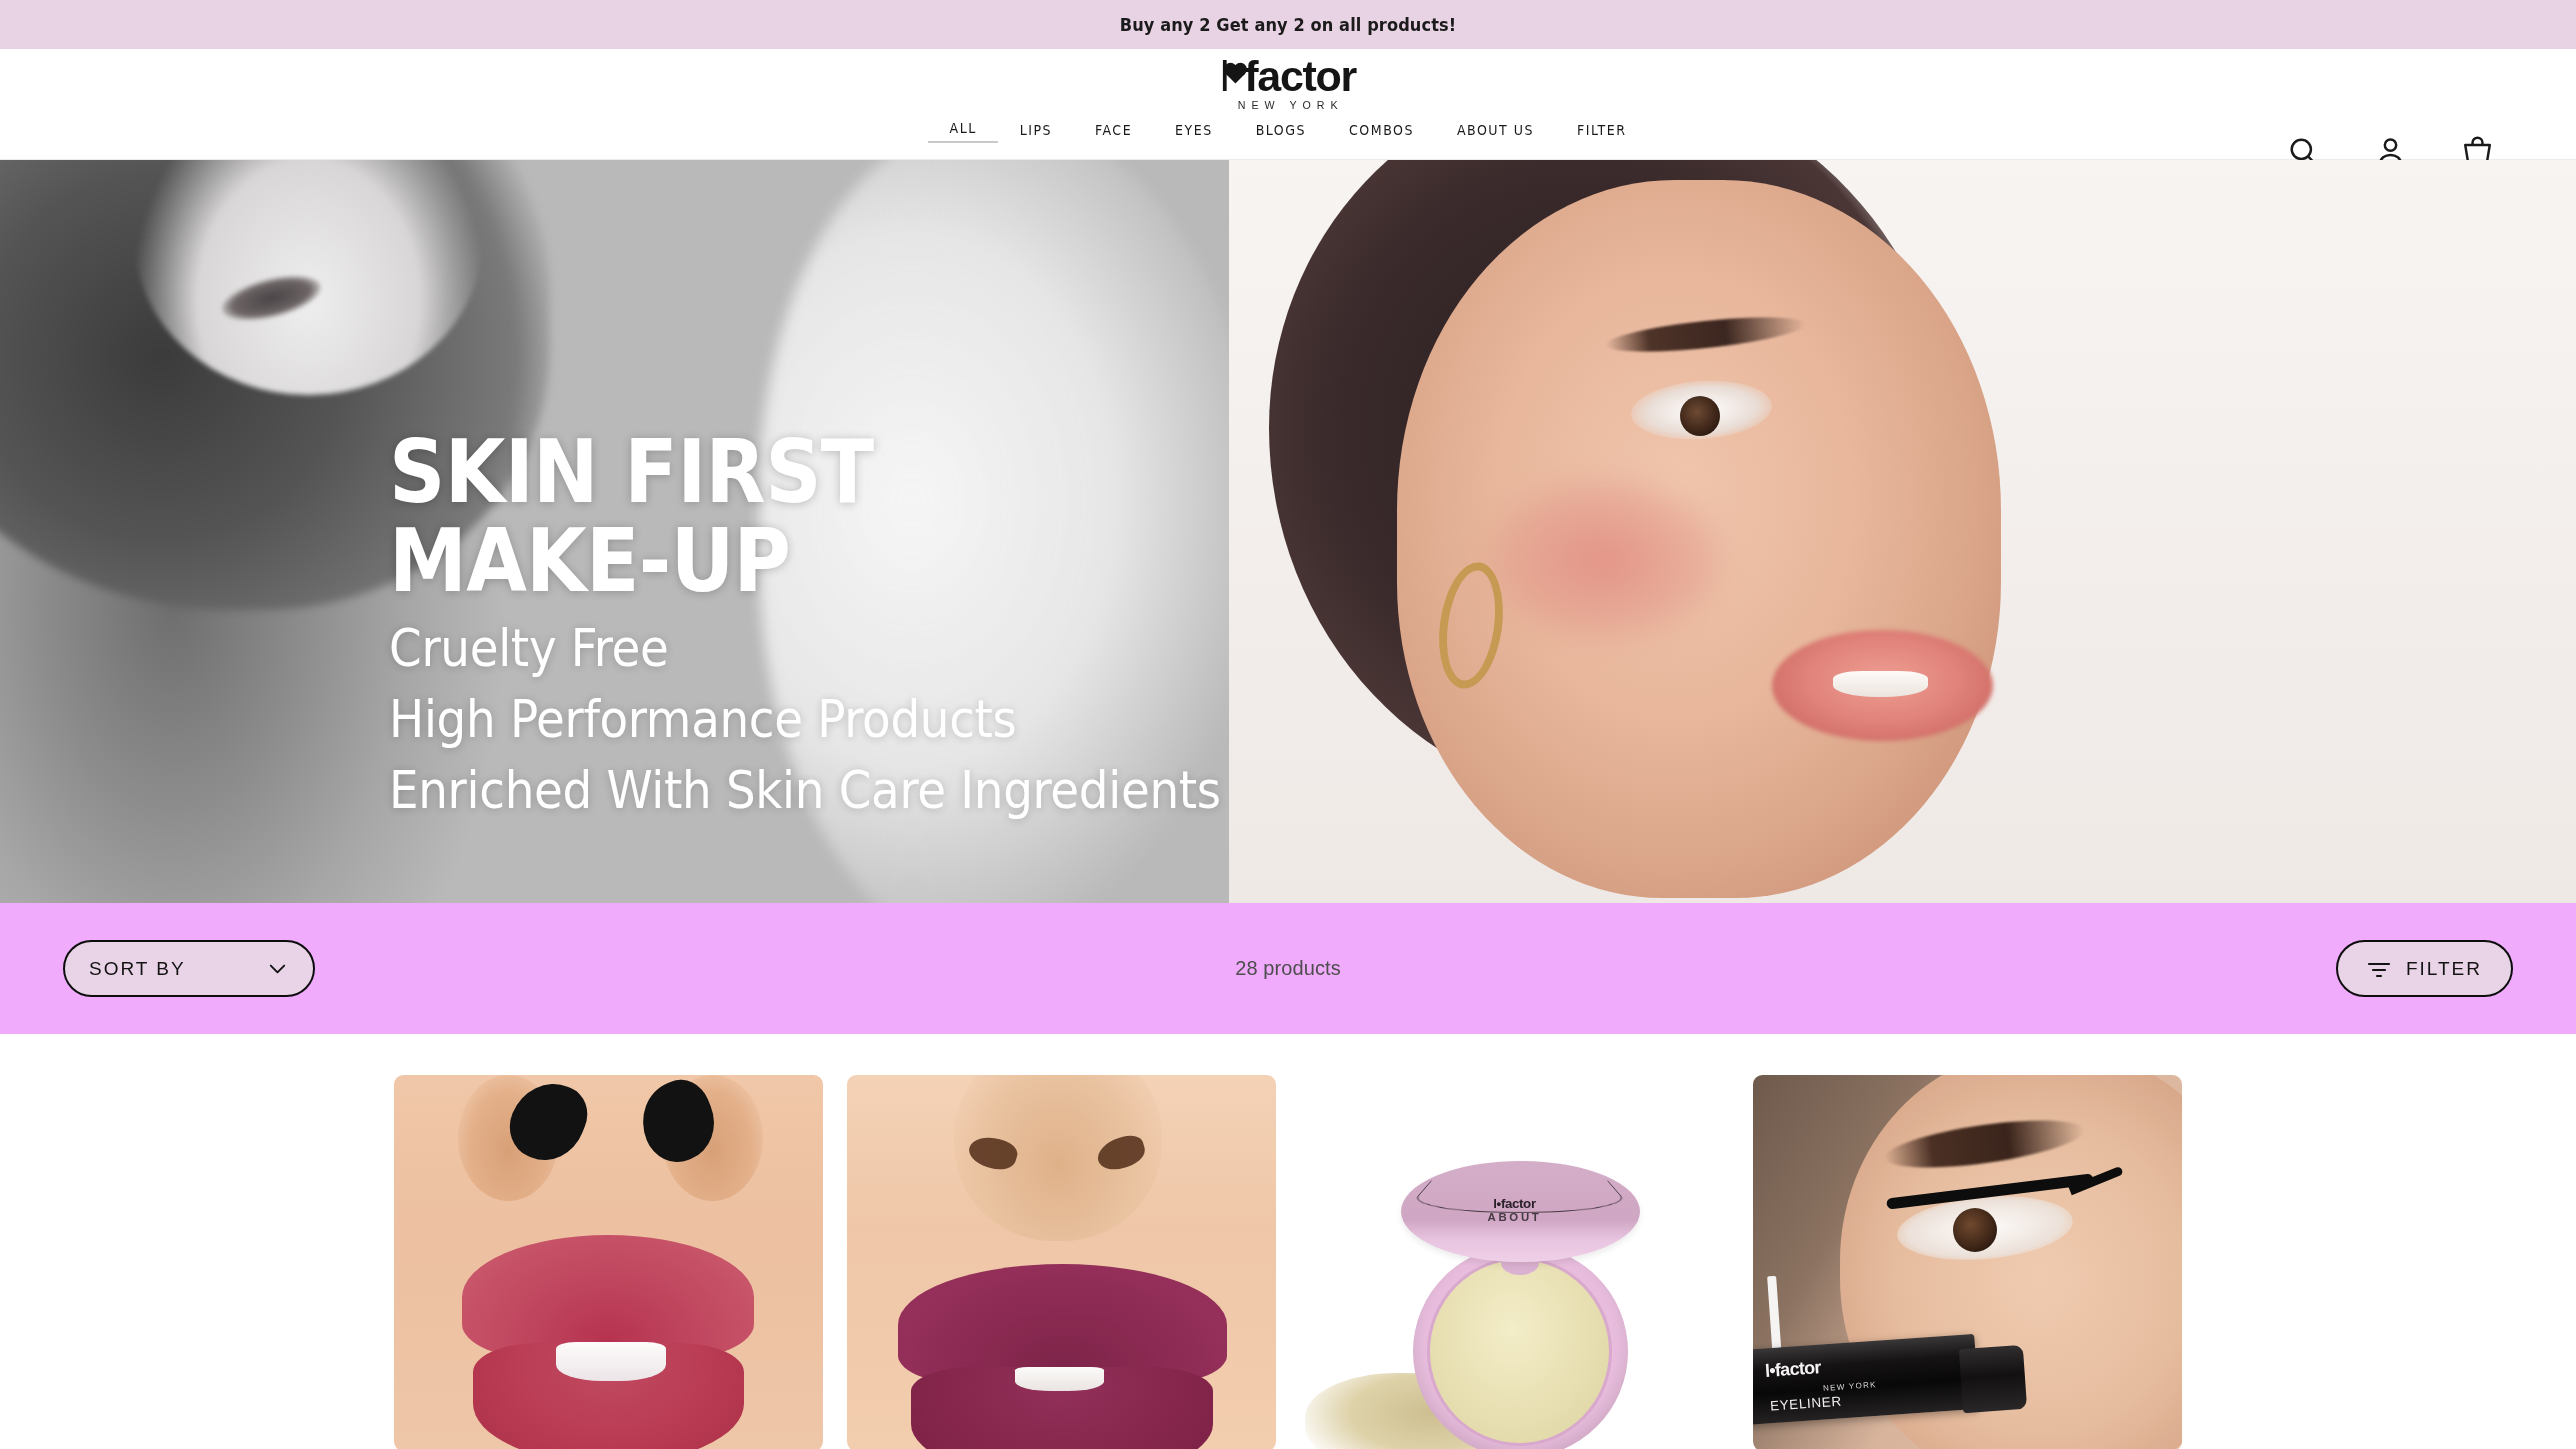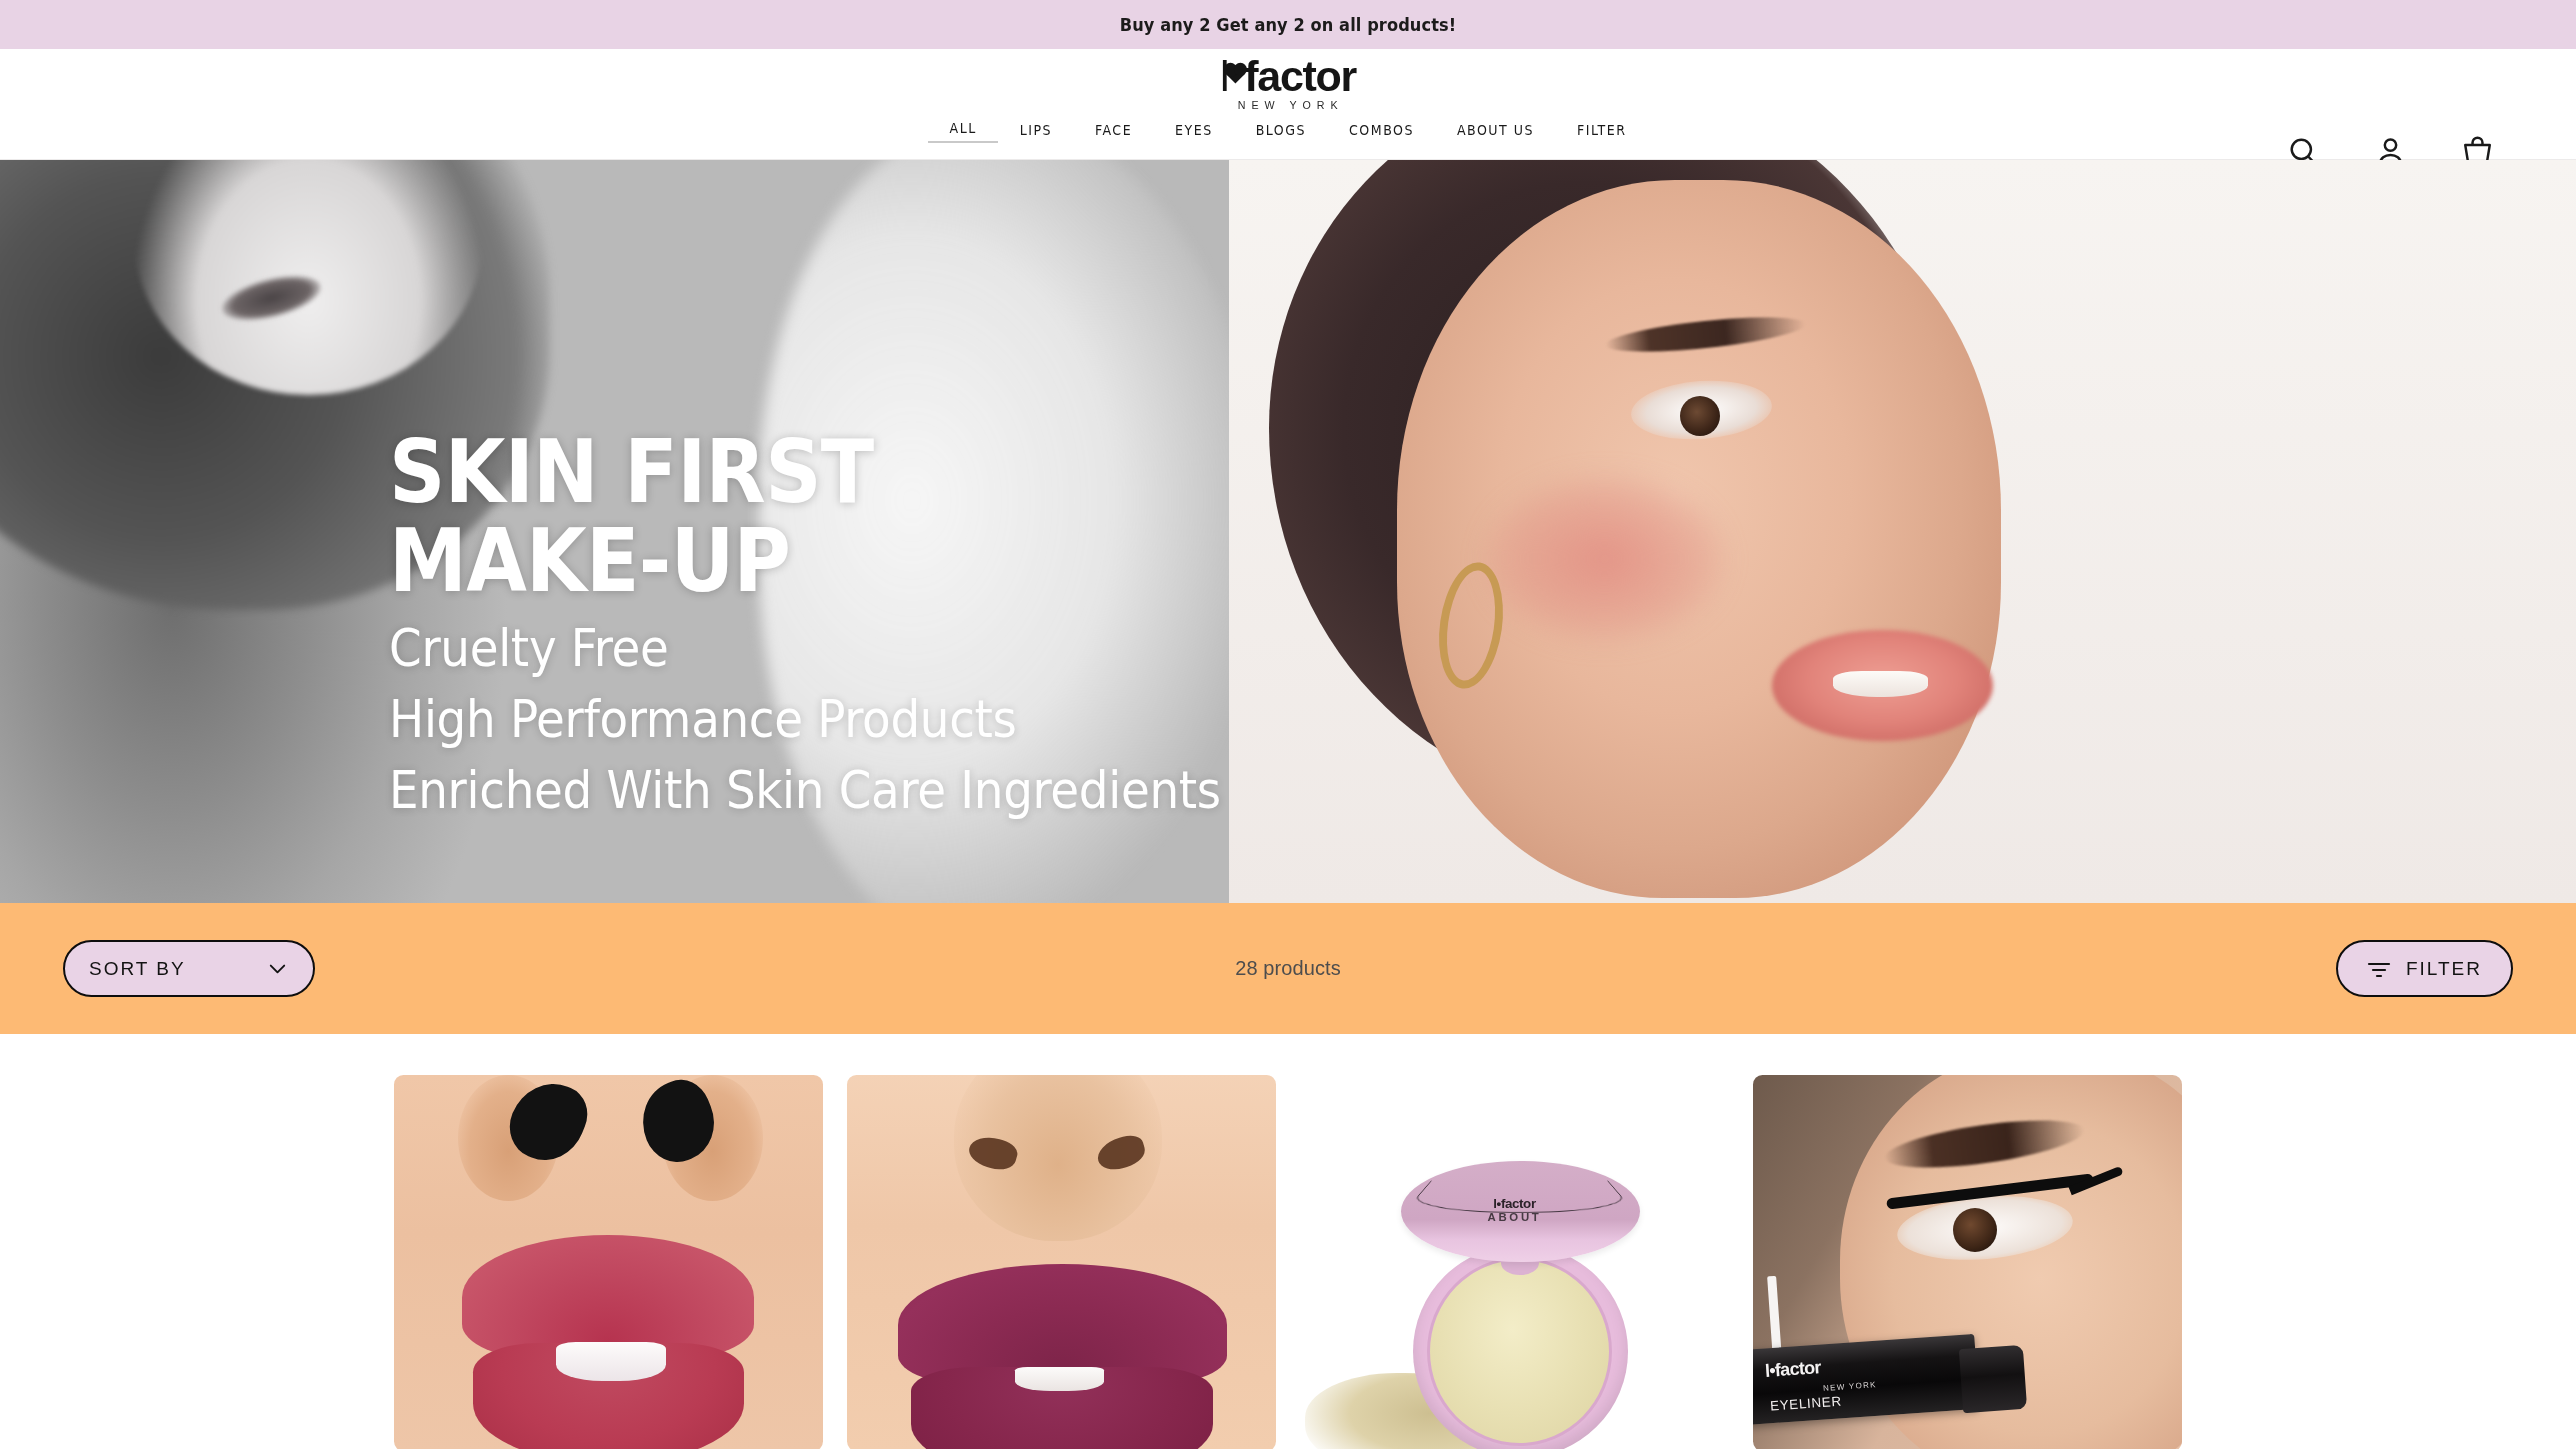--- a/index.html
+++ b/index.html
@@ -157,21 +157,21 @@
   }
   .hr-earring{
     position:absolute; left:211px; top:402px; width:62px; height:127px;
     border:8.7px solid #c79a54; border-radius:50%;
     background:transparent; transform:rotate(8deg);
   }
 
   
   .toolbar{
     height:131px; display:flex; align-items:center; padding:0 63px;
-    position:relative; background:#fdba74;
+    position:relative; background:#f0abfc;
   }
   .pill{
     display:inline-flex; align-items:center; background:#e9d3e6;
     border:2px solid #0d0d0d; border-radius:670px; cursor:pointer;
     font-size:19px; letter-spacing:2px; font-weight:500; color:#131313;
   }
   .sort-pill{ width:252px; height:57px; padding:0 24px; justify-content:space-between; }
   .filter-pill{ width:177px; height:57px; padding:0 27px; gap:14.8px; justify-content:center;
                 position:absolute; right:63px; }
   .chev{ width:23px; height:23px; display:block; }

